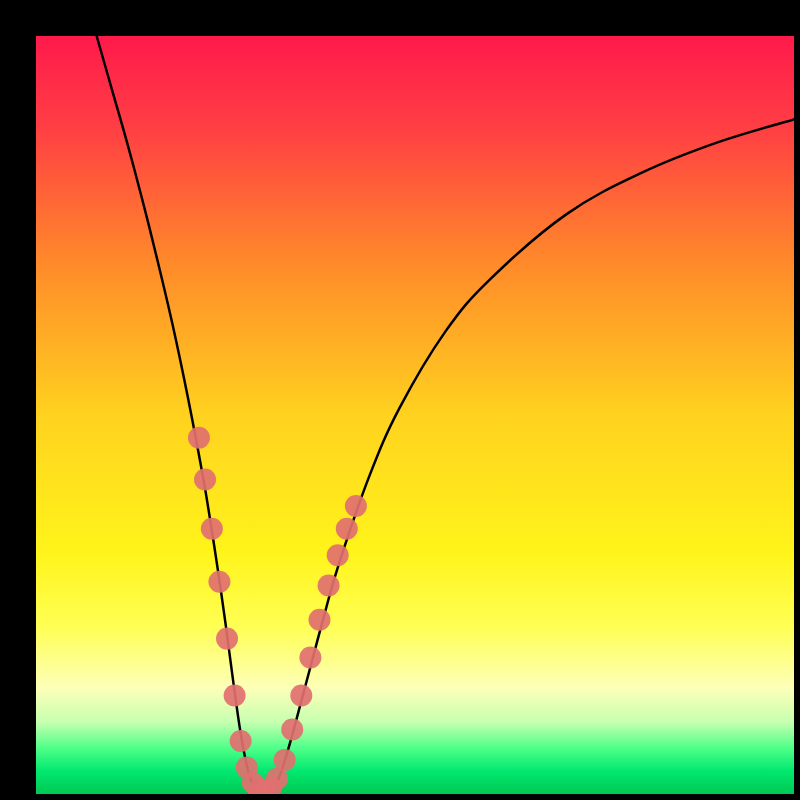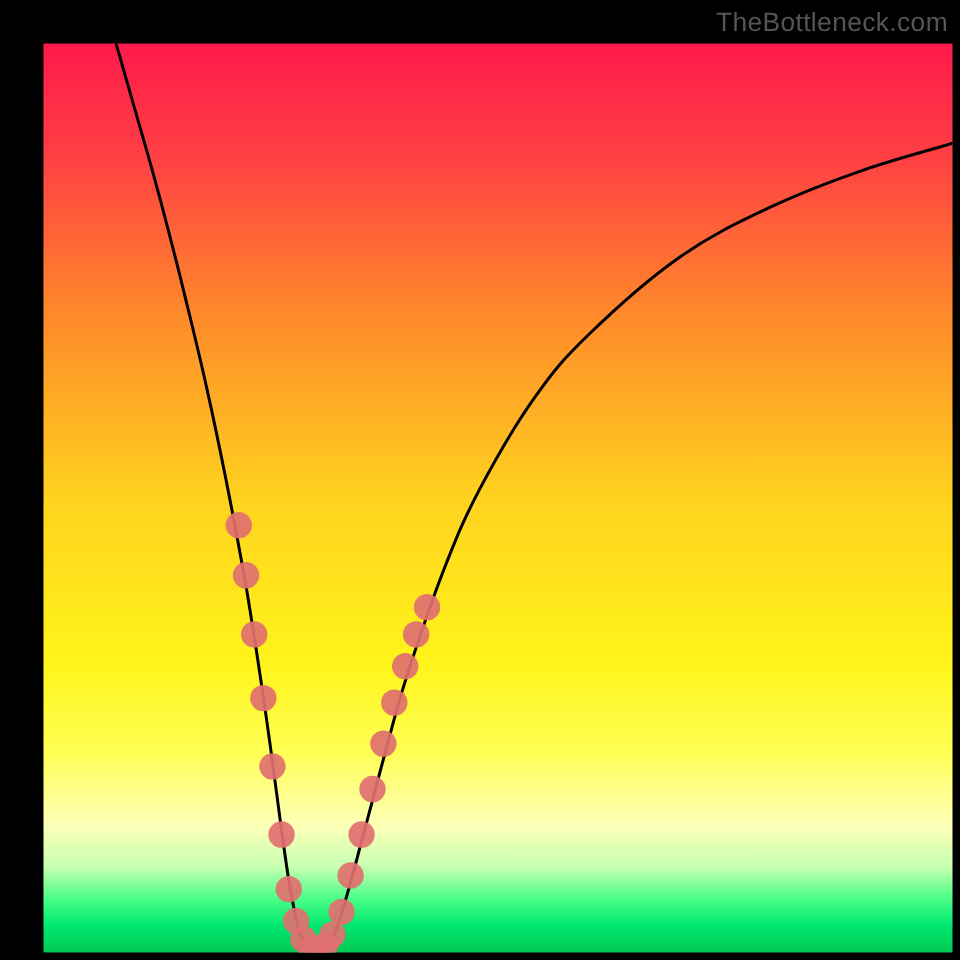--- a/index.html
+++ b/index.html
@@ -46,21 +46,20 @@
     color: #555;
     font-size: 22px;
     font-weight: 500;
     letter-spacing: 0.3px;
   }
 </style>
 </head>
 <body>
 
 <div class="frame">
-  <div class="watermark">TheBottleneck.com</div>
 
   <div class="plot-area">
     <svg class="gradient-bg" viewBox="0 0 758 758" preserveAspectRatio="none">
       <defs>
         <linearGradient id="bg-grad" x1="0" y1="0" x2="0" y2="1">
             <stop offset="0%" stop-color="#ff1a4b"></stop>
             <stop offset="12%" stop-color="#ff3e44"></stop>
             <stop offset="30%" stop-color="#ff8a2a"></stop>
             <stop offset="50%" stop-color="#ffd21f"></stop>
             <stop offset="68%" stop-color="#fff41a"></stop>

